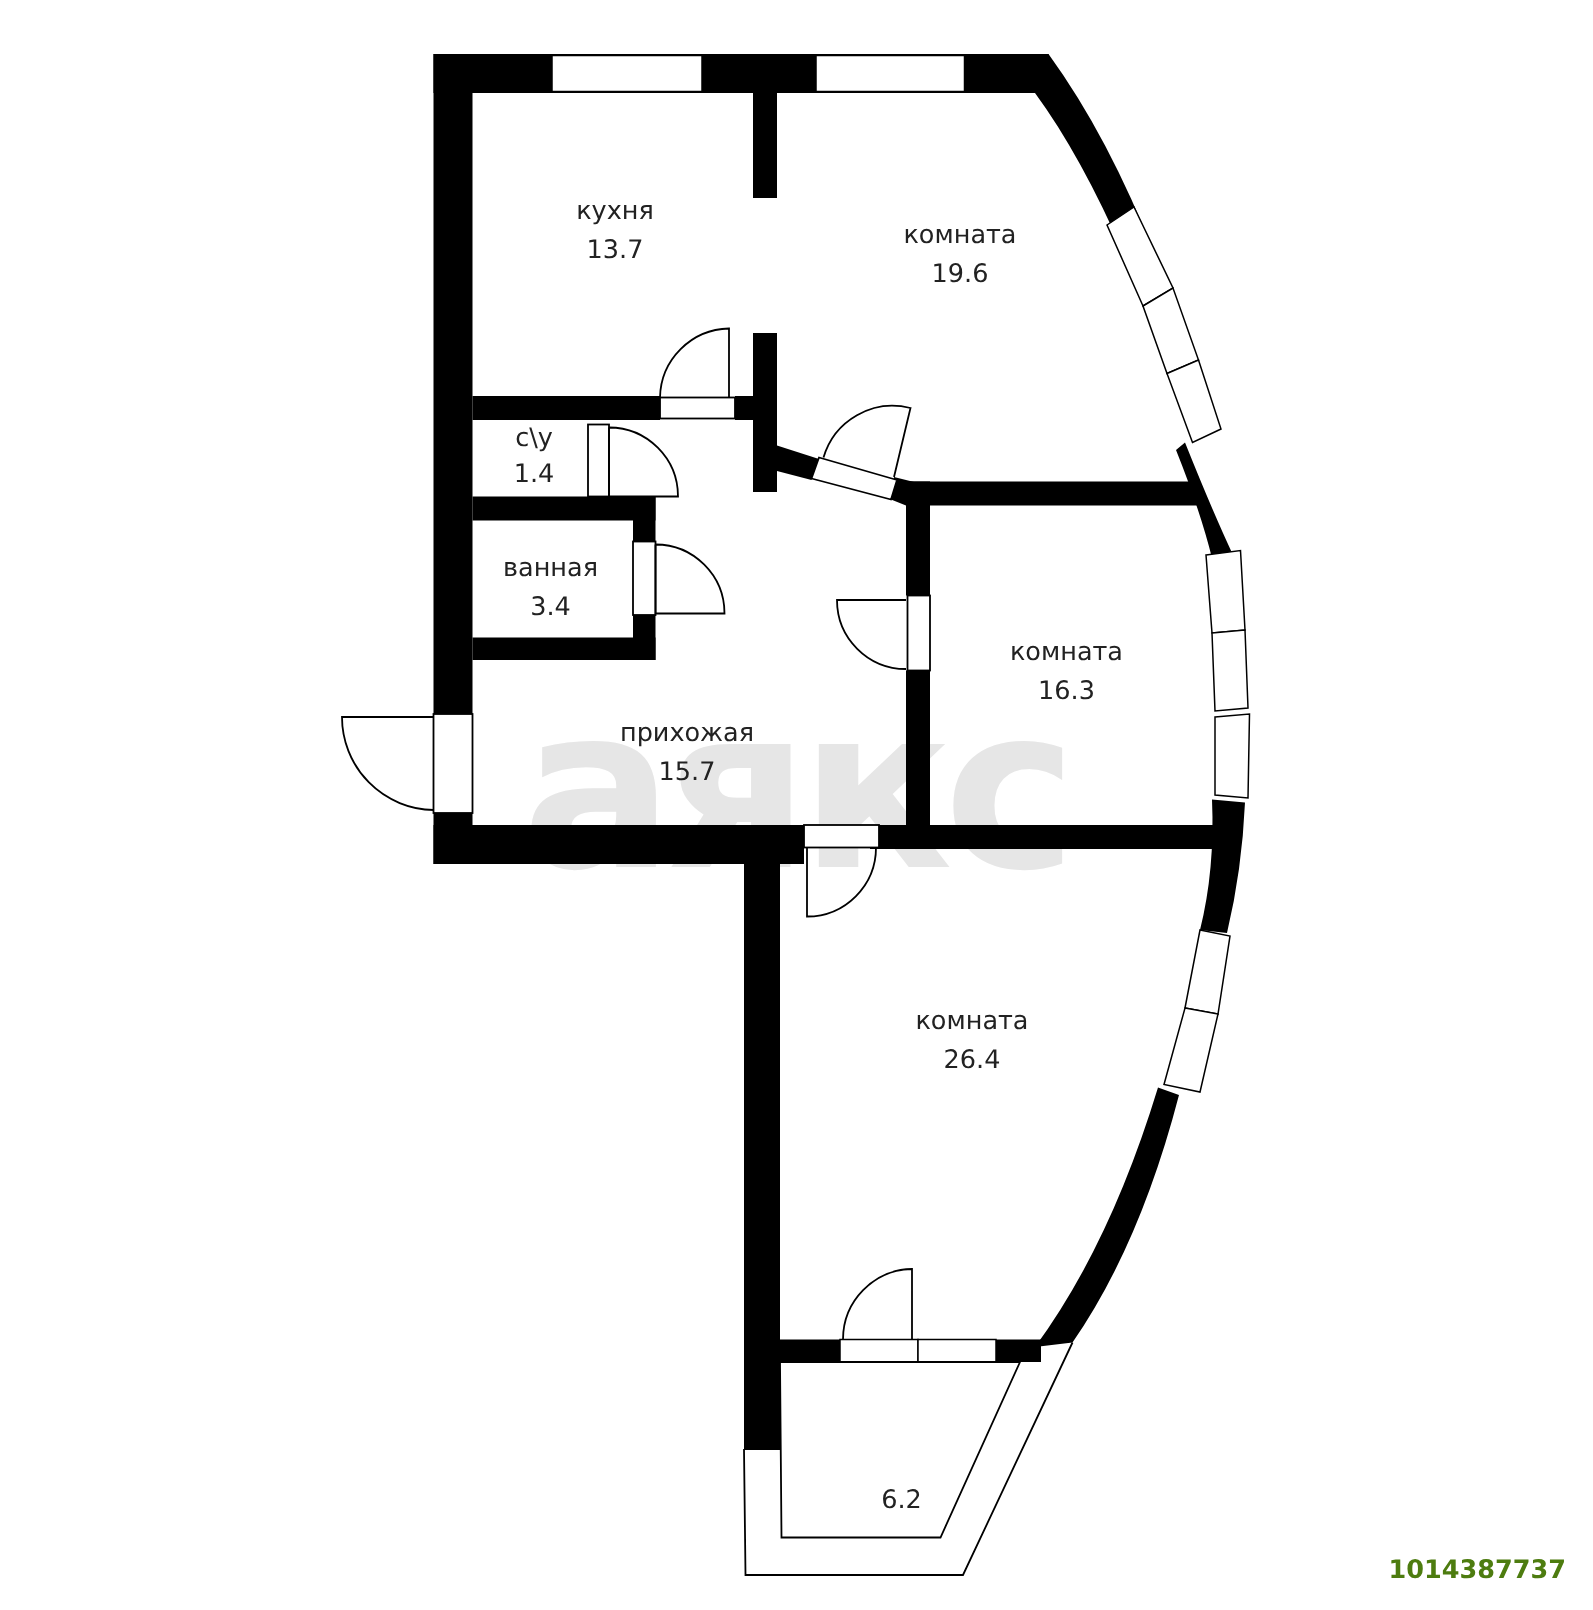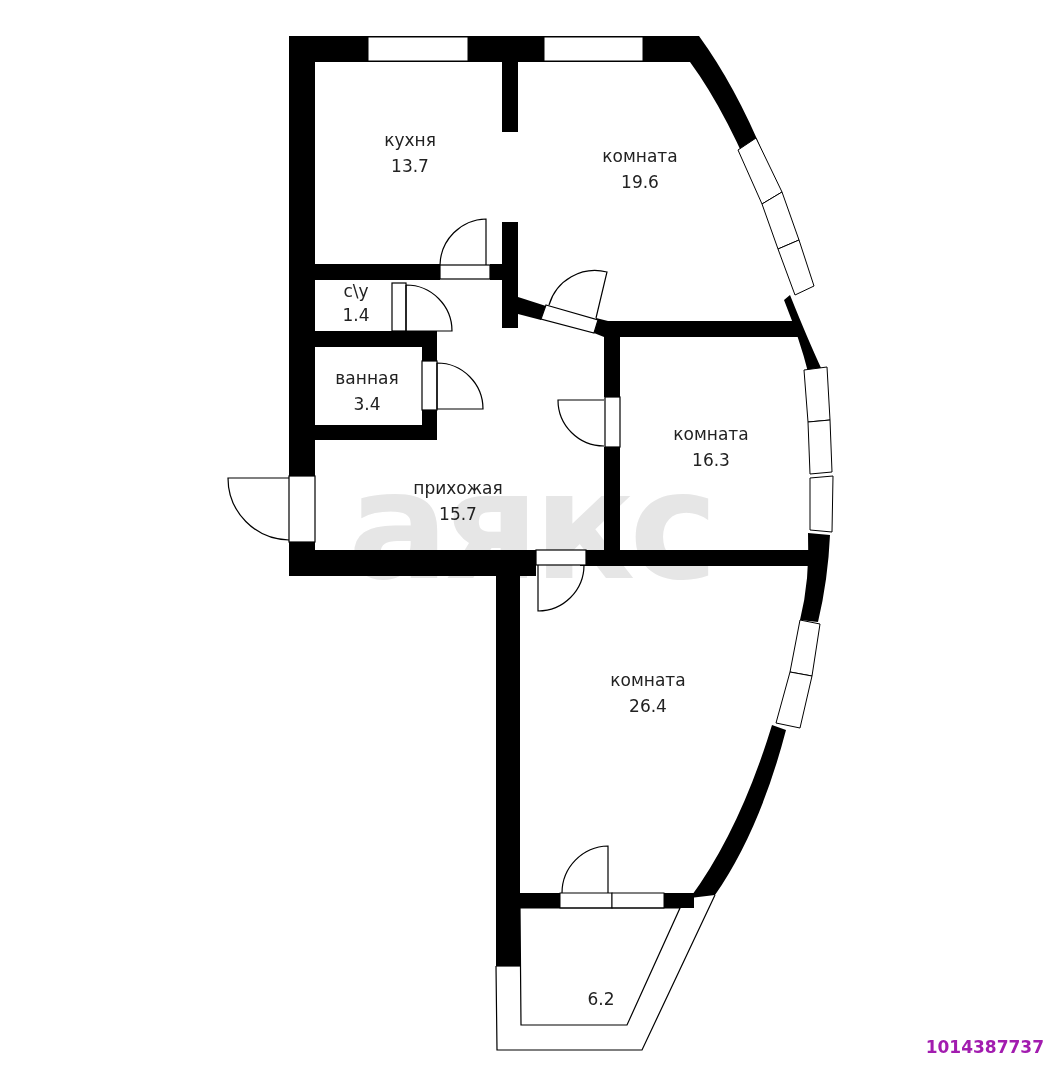--- a/index.html
+++ b/index.html
@@ -1,20 +1,20 @@
 <!DOCTYPE html>
 <html><head>
   <meta charset="utf-8">
   <style>
     html, body { margin: 0; padding: 0; background: #ffffff; }
     body { width: 1062px; height: 1073px; position: relative; overflow: hidden; font-family: "DejaVu Sans", sans-serif; }
     #plan { position: absolute; left: 0; top: 0; width: 1062px; height: 1073px; }
     .watermark { font-family: "DejaVu Sans", sans-serif; font-weight: bold; fill: #e6e6e6; }
     .room-label { font-family: "DejaVu Sans", sans-serif; font-size: 17px; fill: #222222; text-anchor: middle; }
-    .listing-id { position: absolute; right: 18px; bottom: 16px; font-family: "DejaVu Sans", sans-serif; font-weight: bold; font-size: 17px; color: #a21caf; }
+    .listing-id { position: absolute; right: 18px; bottom: 16px; font-family: "DejaVu Sans", sans-serif; font-weight: bold; font-size: 17px; color: #4d7c0f; }
   </style>
 </head>
 <body>
 
 <svg id="plan" viewBox="0 0 1062 1073" xmlns="http://www.w3.org/2000/svg">
 
   <text class="watermark" x="530" y="578" font-size="150" text-anchor="middle" letter-spacing="-6">аякс</text>
 
   <g fill="#000">
 

